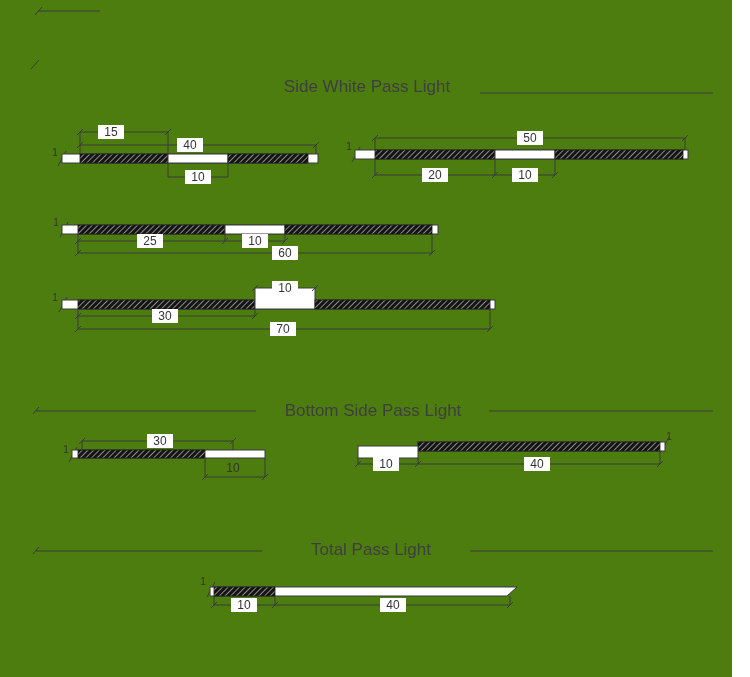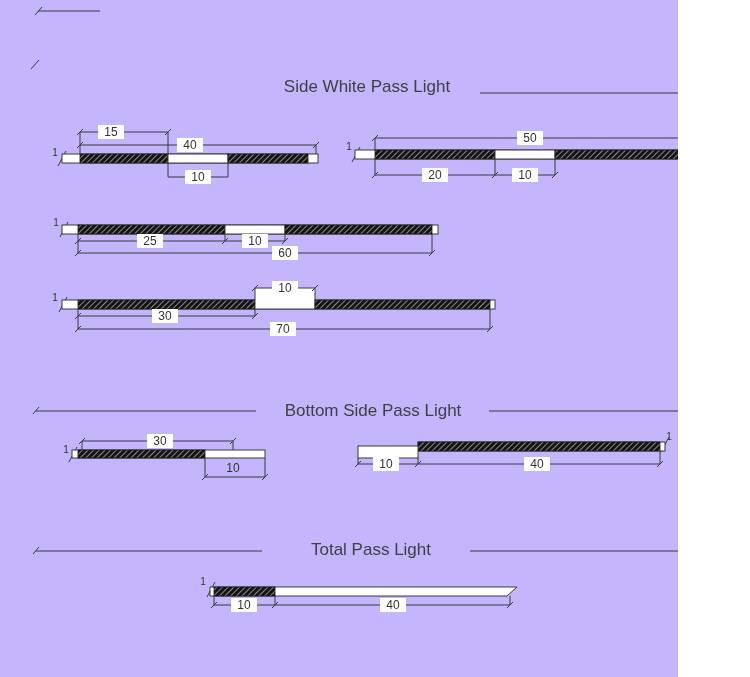--- a/index.html
+++ b/index.html
@@ -1,18 +1,18 @@
 <!DOCTYPE html>
 <html><head>
 <meta charset="utf-8">
 <style>
   * { margin: 0; padding: 0; box-sizing: border-box; }
   html, body { background: #ffffff; }
   body { font-family: "Liberation Sans", sans-serif; }
-  .canvas { position: relative; width: 678px; height: 677px; background: #c4b5fd; overflow: hidden; }
+  .canvas { position: relative; width: 732px; height: 677px; background: #4d7c0f; overflow: hidden; }
   svg { display: block; }
   .ln   { stroke: #3a3a3a; stroke-width: 1; fill: none; }
   .bar  { fill: #ffffff; stroke: #3a3a3a; stroke-width: 1; }
   .hatch{ fill: url(#hatchPat); stroke: #1a1a1a; stroke-width: 0.8; }
   .lblbg{ fill: #ffffff; }
   .dimtxt  { font-family: "Liberation Sans", sans-serif; font-size: 12px; fill: #333333; text-anchor: middle; }
   .edgetxt { font-family: "Liberation Sans", sans-serif; font-size: 10px; fill: #333333; text-anchor: middle; }
   .title   { font-family: "Liberation Sans", sans-serif; font-size: 17px; fill: #3f3f3f; text-anchor: middle; }
 </style>
 </head>

